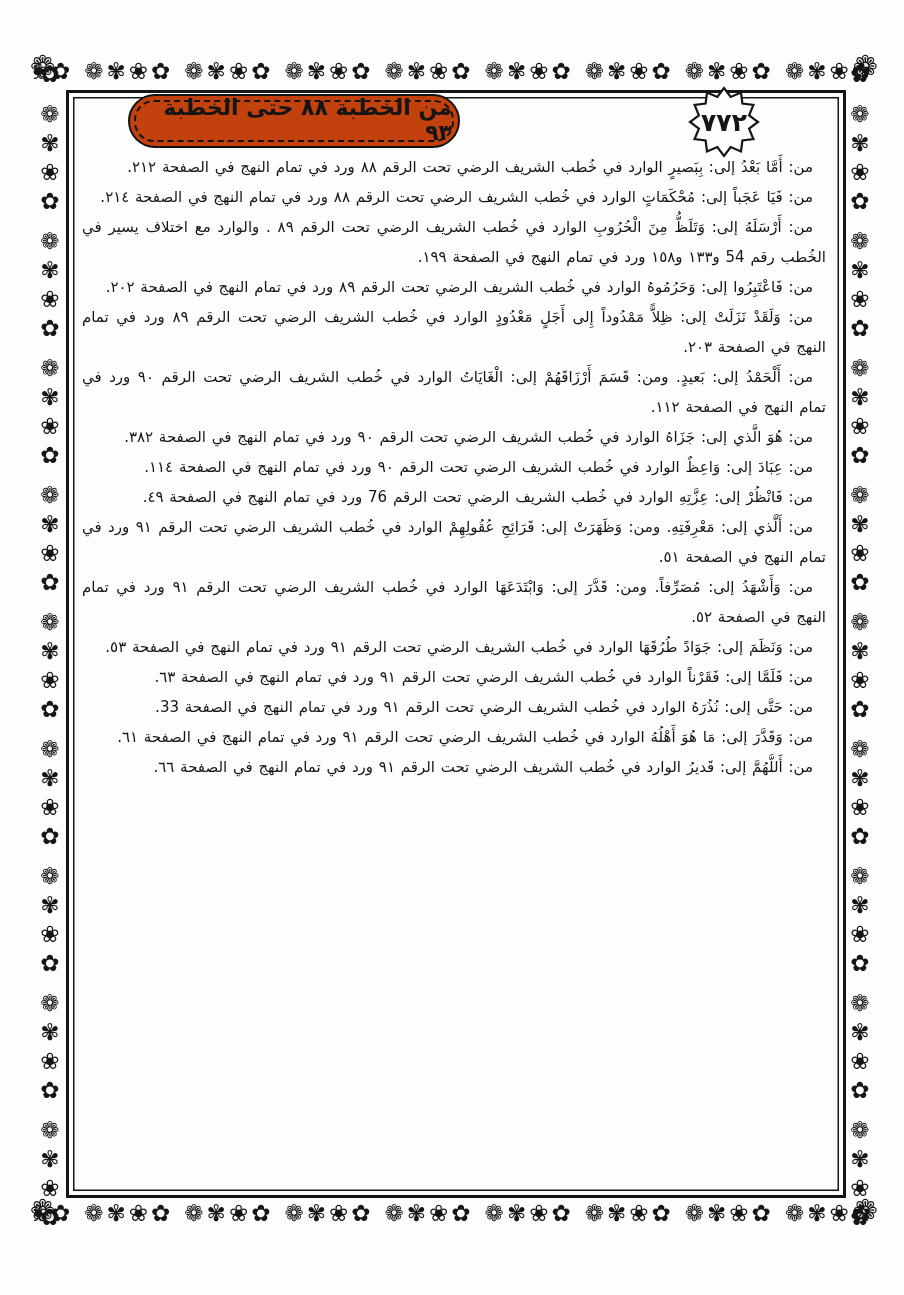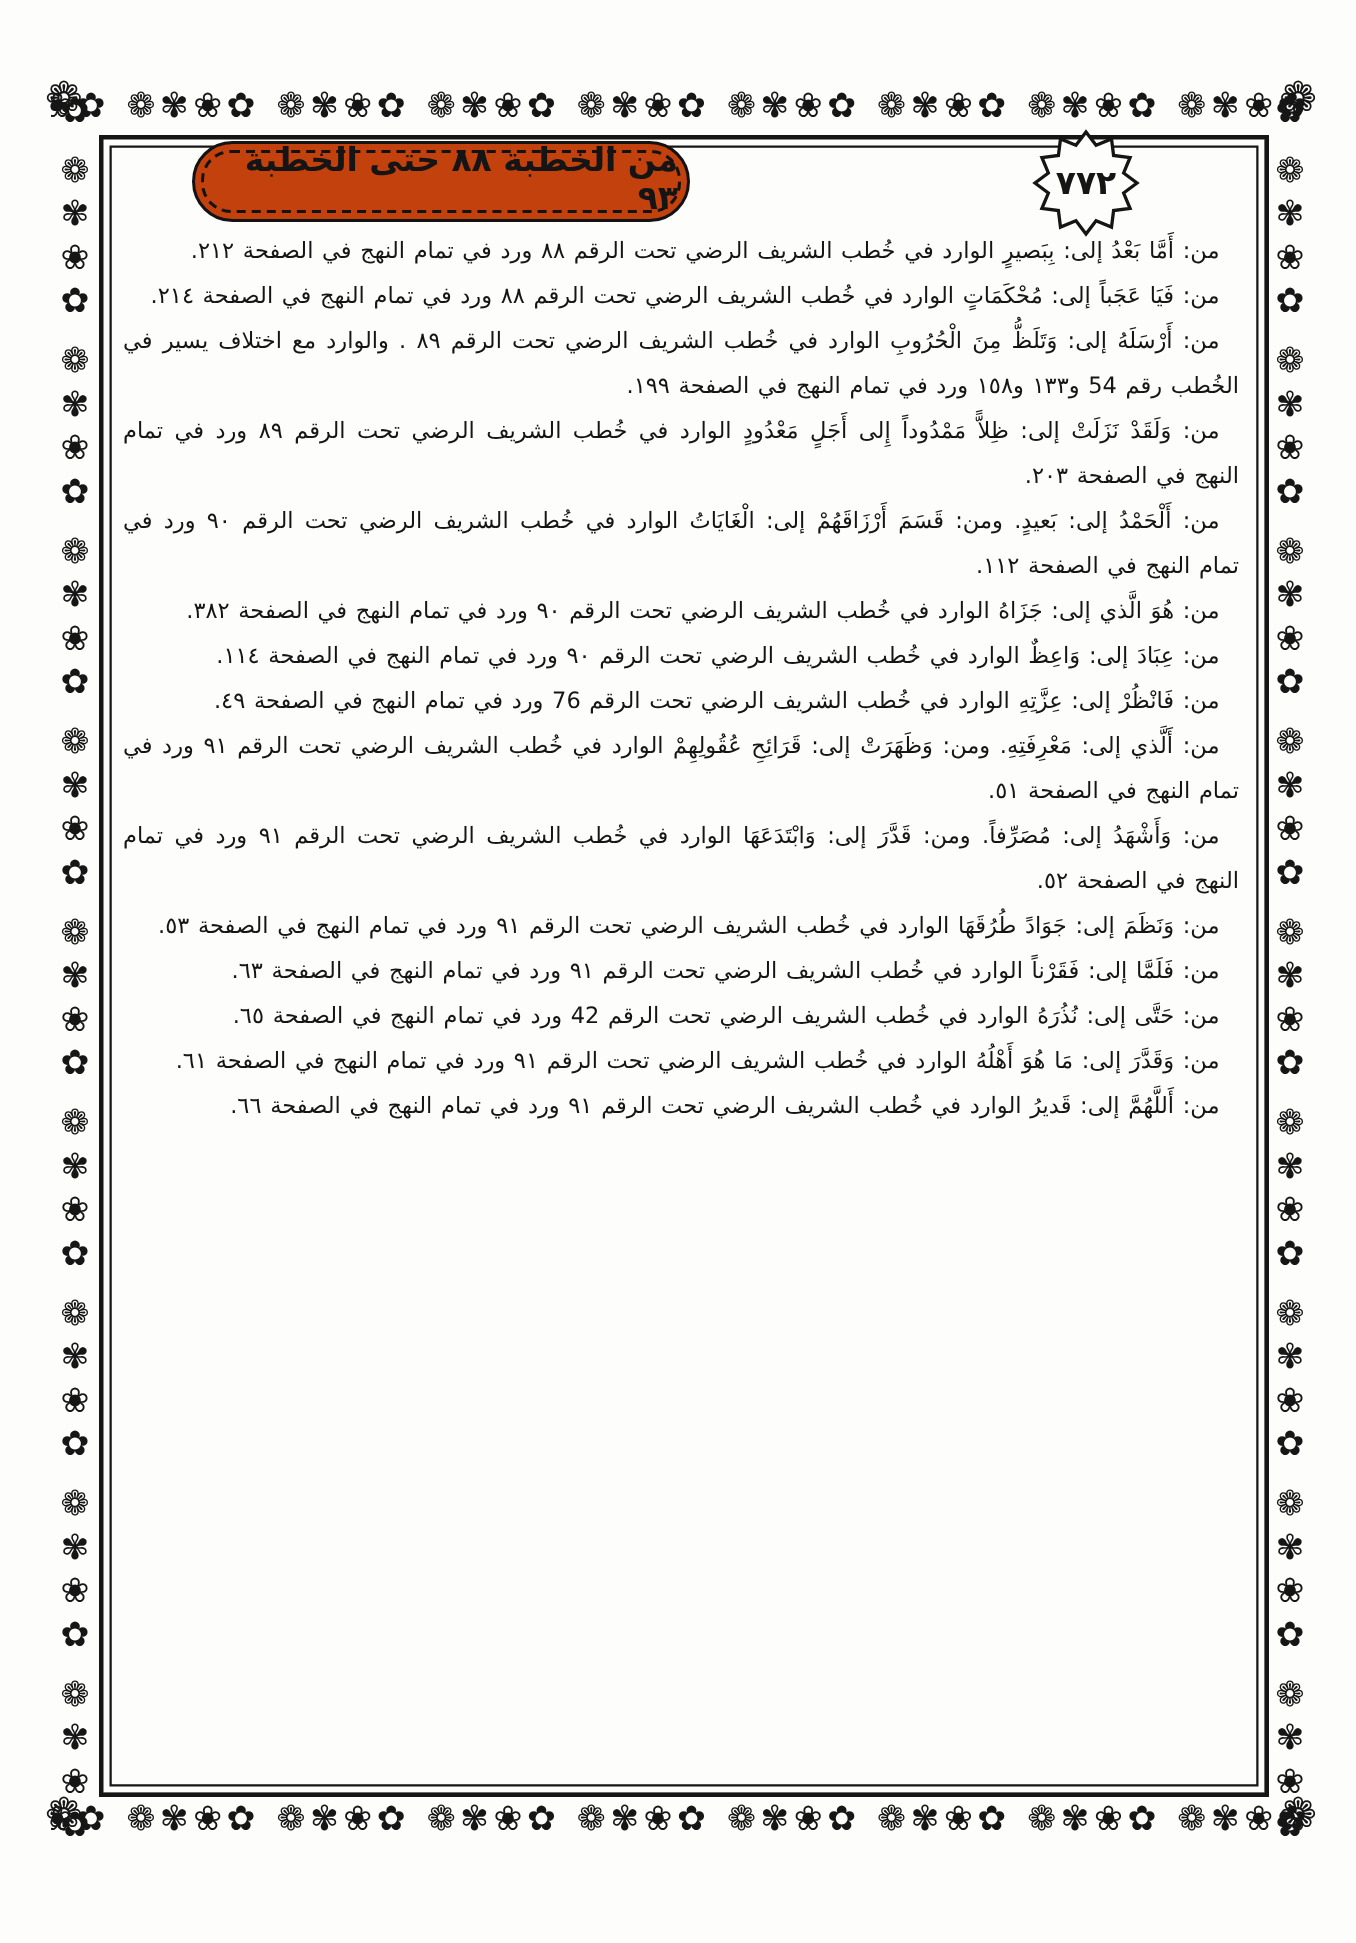--- a/index.html
+++ b/index.html
@@ -52,21 +52,21 @@
     display:flex;align-items:center;justify-content:center;
   }
   .cartouche-inner span{
     font-size:22px;font-weight:bold;letter-spacing:-1px;transform:translateY(-1px);
   }
   
   .badge{position:absolute;left:688px;top:86px;width:72px;height:72px;}
   .badge svg{position:absolute;inset:0;}
   .badge .num{
     position:absolute;inset:0;display:flex;align-items:center;justify-content:center;
-    font-size:22px;font-weight:bold;letter-spacing:1px;
+    font-size:25px;font-weight:bold;letter-spacing:1px;
   }
   
   .entries{
     position:absolute;left:82px;right:78px;top:152px;bottom:102px;
     direction:rtl;overflow:hidden;
   }
   .entries p{
     margin:0;padding:0;
     font-size:15px;font-weight:normal;line-height:30px;
     text-align:justify;text-indent:13px;
@@ -97,26 +97,27 @@
   <svg viewBox="0 0 72 72">
     <polygon points="36,2 42.7,10.9 53,6.6 54.4,17.6 65.4,19 61.1,29.3 70,36 61.1,42.7 65.4,53 54.4,54.4 53,65.4 42.7,61.1 36,70 29.3,61.1 19,65.4 17.6,54.4 6.6,53 10.9,42.7 2,36 10.9,29.3 6.6,19 17.6,17.6 19,6.6 29.3,10.9" fill="#fdfdfb" stroke="#151515" stroke-width="2.2"></polygon>
   </svg>
   <div class="num">٧٧٢</div>
 </div>
 
 <div class="entries">
   <p>من: أَمَّا بَعْدُ إلى: بِبَصيرٍ الوارد في خُطب الشريف الرضي تحت الرقم ٨٨ ورد في تمام النهج في الصفحة ٢١٢.</p>
   <p>من: فَيَا عَجَباً إلى: مُحْكَمَاتٍ الوارد في خُطب الشريف الرضي تحت الرقم ٨٨ ورد في تمام النهج في الصفحة ٢١٤.</p>
   <p>من: أَرْسَلَهُ إلى: وَتَلَظُّ مِنَ الْحُرُوبِ الوارد في خُطب الشريف الرضي تحت الرقم ٨٩ . والوارد مع اختلاف يسير في الخُطب رقم 54 و١٣٣ و١٥٨ ورد في تمام النهج في الصفحة ١٩٩.</p>
+  <p>من: فَاعْتَبِرُوا إلى: وَحَرُمُوهُ الوارد في خُطب الشريف الرضي تحت الرقم ٨٩ ورد في تمام النهج في الصفحة ٢٠٢.</p>
   <p>من: وَلَقَدْ نَزَلَتْ إلى: ظِلاًّ مَمْدُوداً إِلى أَجَلٍ مَعْدُودٍ الوارد في خُطب الشريف الرضي تحت الرقم ٨٩ ورد في تمام النهج في الصفحة ٢٠٣.</p>
   <p>من: أَلْحَمْدُ إلى: بَعيدٍ. ومن: قَسَمَ أَرْزَاقَهُمْ إلى: الْغَايَاتُ الوارد في خُطب الشريف الرضي تحت الرقم ٩٠ ورد في تمام النهج في الصفحة ١١٢.</p>
   <p>من: هُوَ الَّذي إلى: جَزَاهُ الوارد في خُطب الشريف الرضي تحت الرقم ٩٠ ورد في تمام النهج في الصفحة ٣٨٢.</p>
   <p>من: عِبَادَ إلى: وَاعِظٌ الوارد في خُطب الشريف الرضي تحت الرقم ٩٠ ورد في تمام النهج في الصفحة ١١٤.</p>
   <p>من: فَانْظُرْ إلى: عِزَّتِهِ الوارد في خُطب الشريف الرضي تحت الرقم 76 ورد في تمام النهج في الصفحة ٤٩.</p>
   <p>من: أَلَّذي إلى: مَعْرِفَتِهِ. ومن: وَظَهَرَتْ إلى: قَرَائِحِ عُقُولِهِمْ الوارد في خُطب الشريف الرضي تحت الرقم ٩١ ورد في تمام النهج في الصفحة ٥١.</p>
   <p>من: وَأَشْهَدُ إلى: مُصَرِّفاً. ومن: قَدَّرَ إلى: وَابْتَدَعَهَا الوارد في خُطب الشريف الرضي تحت الرقم ٩١ ورد في تمام النهج في الصفحة ٥٢.</p>
   <p>من: وَنَظَمَ إلى: جَوَادً طُرُقَهَا الوارد في خُطب الشريف الرضي تحت الرقم ٩١ ورد في تمام النهج في الصفحة ٥٣.</p>
   <p>من: فَلَمَّا إلى: فَقَرْناً الوارد في خُطب الشريف الرضي تحت الرقم ٩١ ورد في تمام النهج في الصفحة ٦٣.</p>
-  <p>من: حَتَّى إلى: نُذُرَهُ الوارد في خُطب الشريف الرضي تحت الرقم 42 ورد في تمام النهج في الصفحة ٦٥.</p>
+  <p>من: حَتَّى إلى: نُذُرَهُ الوارد في خُطب الشريف الرضي تحت الرقم ٩١ ورد في تمام النهج في الصفحة 33.</p>
   <p>من: وَقَدَّرَ إلى: مَا هُوَ أَهْلُهُ الوارد في خُطب الشريف الرضي تحت الرقم ٩١ ورد في تمام النهج في الصفحة ٦١.</p>
   <p>من: أَللَّهُمَّ إلى: قَديرُ الوارد في خُطب الشريف الرضي تحت الرقم ٩١ ورد في تمام النهج في الصفحة ٦٦.</p>
 
 </div>
 
 </body></html>

